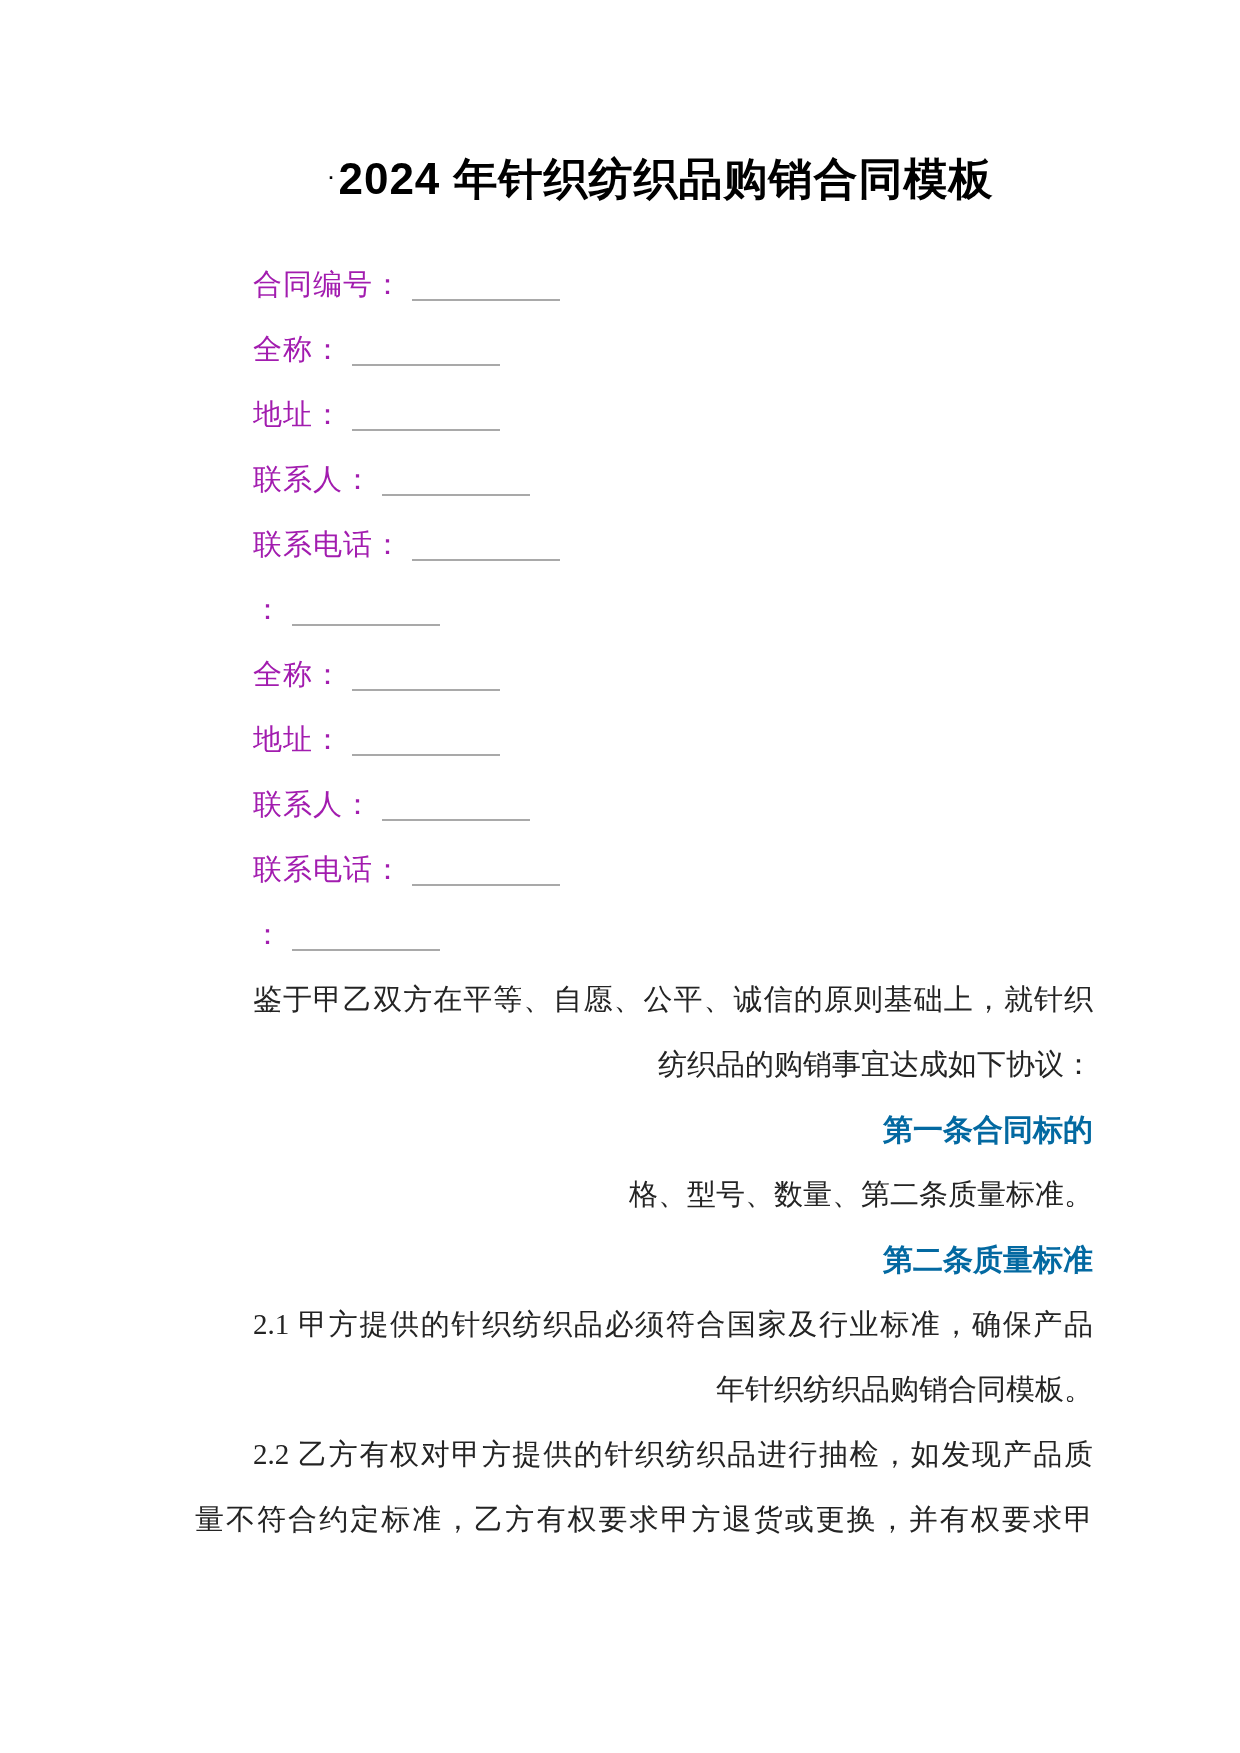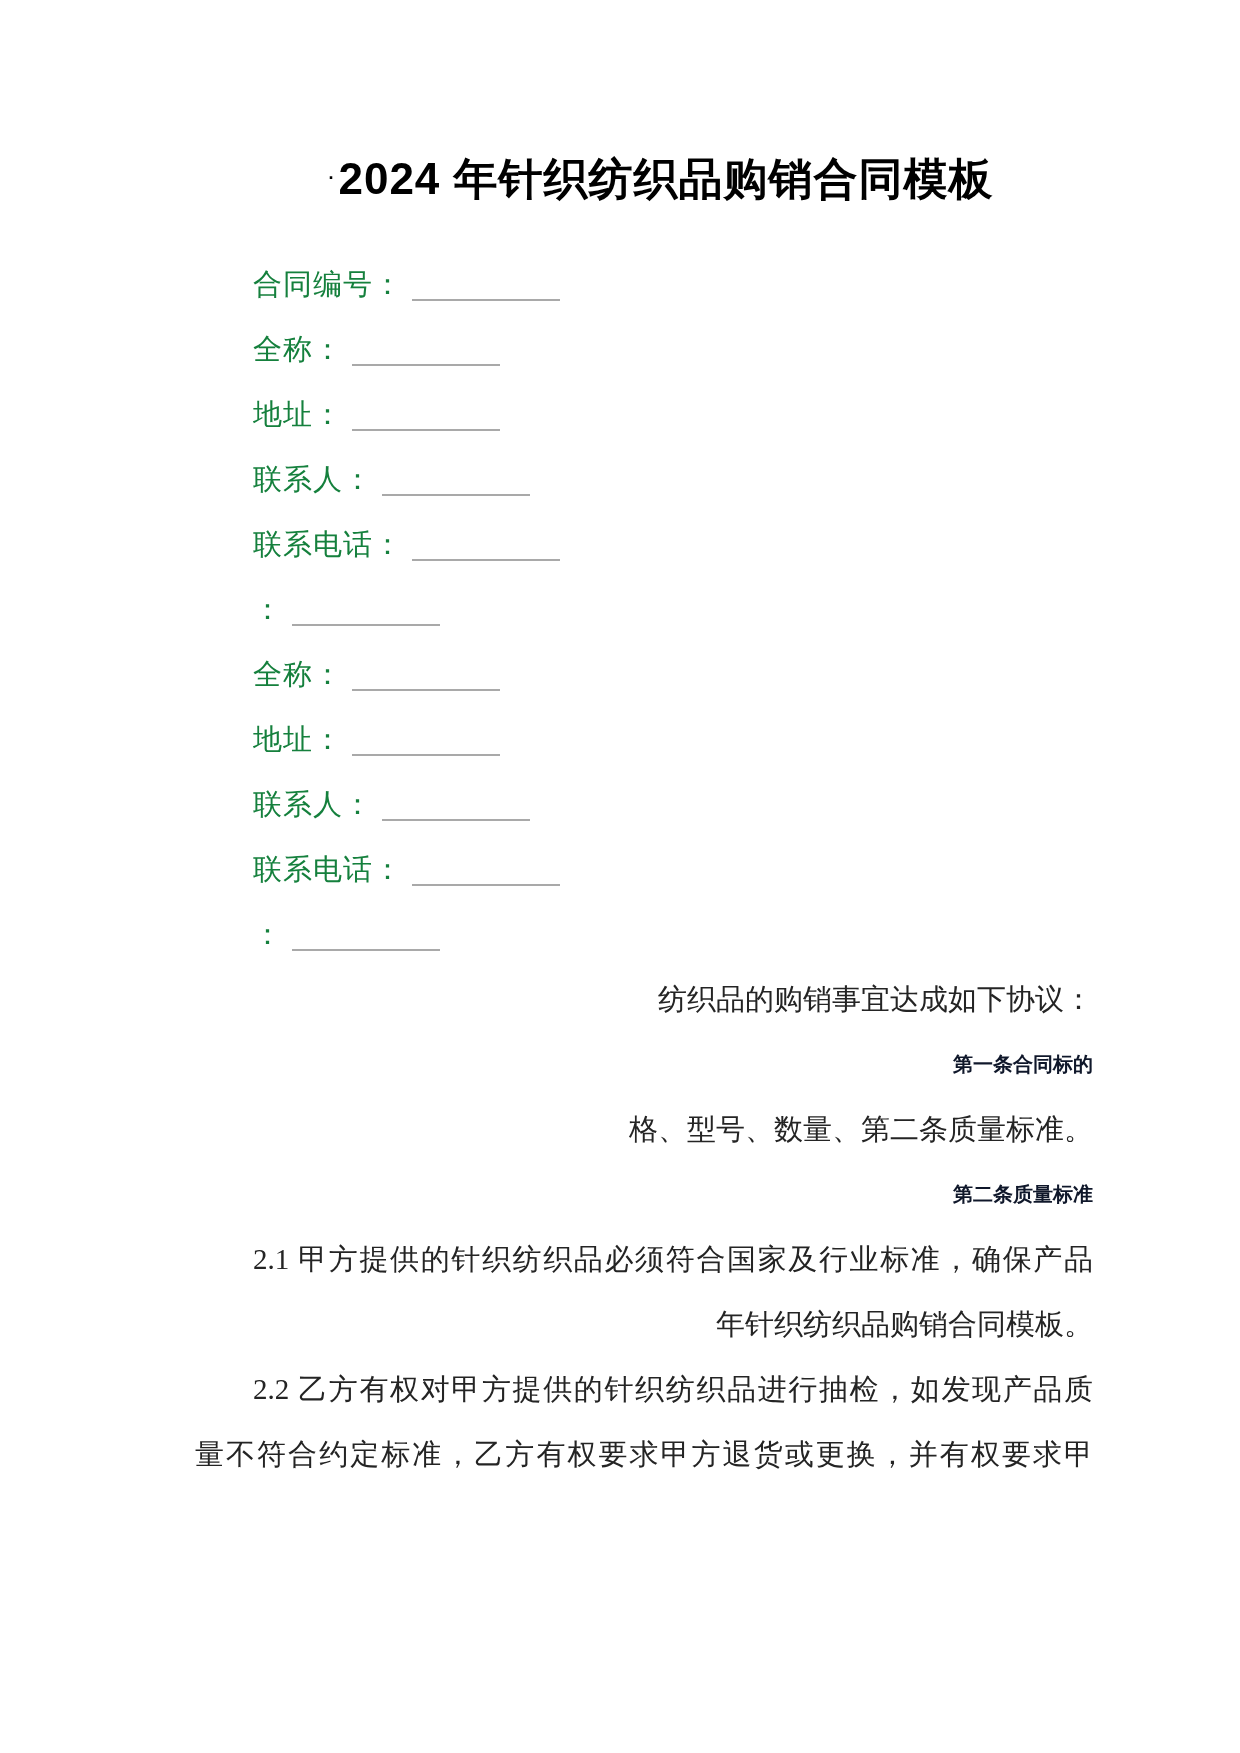--- a/index.html
+++ b/index.html
@@ -39,21 +39,21 @@
     font-weight: bold;
   }
   
   .field-line {
     font-size: 29px;
     line-height: 65px;
     height: 65px;
     padding-left: 58px;
     white-space: nowrap;
   }
-  .field-label { color: #15803d; letter-spacing: 1px; }
+  .field-label { color: #a21caf; letter-spacing: 1px; }
   .blank-line {
     display: inline-block;
     width: 148px;
     height: 30px;
     border-bottom: 2px solid #a9a9a9;
     margin-left: 9px;
     vertical-align: -7px;
   }
   
   .pline {
@@ -67,22 +67,22 @@
   }
   .pline.indent { padding-left: 58px; }
   .pline.fill {
     white-space: normal;
     text-align: justify;
     text-align-last: justify;
   }
   .pline.head {
     font-family: "Liberation Sans", "DejaVu Sans", sans-serif;
     font-weight: bold;
-    font-size: 20px;
-    color: #0f172a;
+    font-size: 30px;
+    color: #0369a1;
   }
 </style>
 </head>
 <body>
 
 <div class="page">
 
   <div class="doc-title"><span class="title-bullet">·</span><span>2024 年针织纺织品购销合同模板</span></div>
 
   <div class="field-line"><span class="field-label">合同编号：</span><span class="blank-line"></span></div>
@@ -100,20 +100,21 @@
   <div class="field-line"><span class="field-label">全称：</span><span class="blank-line"></span></div>
 
   <div class="field-line"><span class="field-label">地址：</span><span class="blank-line"></span></div>
 
   <div class="field-line"><span class="field-label">联系人：</span><span class="blank-line"></span></div>
 
   <div class="field-line"><span class="field-label">联系电话：</span><span class="blank-line"></span></div>
 
   <div class="field-line"><span class="field-label">：</span><span class="blank-line"></span></div>
 
+  <div class="pline indent fill">鉴于甲乙双方在平等、自愿、公平、诚信的原则基础上，就针织</div>
   <div class="pline">纺织品的购销事宜达成如下协议：</div>
 
   <div class="pline indent head">第一条合同标的</div>
 
   <div class="pline">格、型号、数量、第二条质量标准。</div>
 
   <div class="pline indent head">第二条质量标准</div>
 
   <div class="pline indent fill">2.1 甲方提供的针织纺织品必须符合国家及行业标准，确保产品</div>
   <div class="pline">年针织纺织品购销合同模板。</div>

